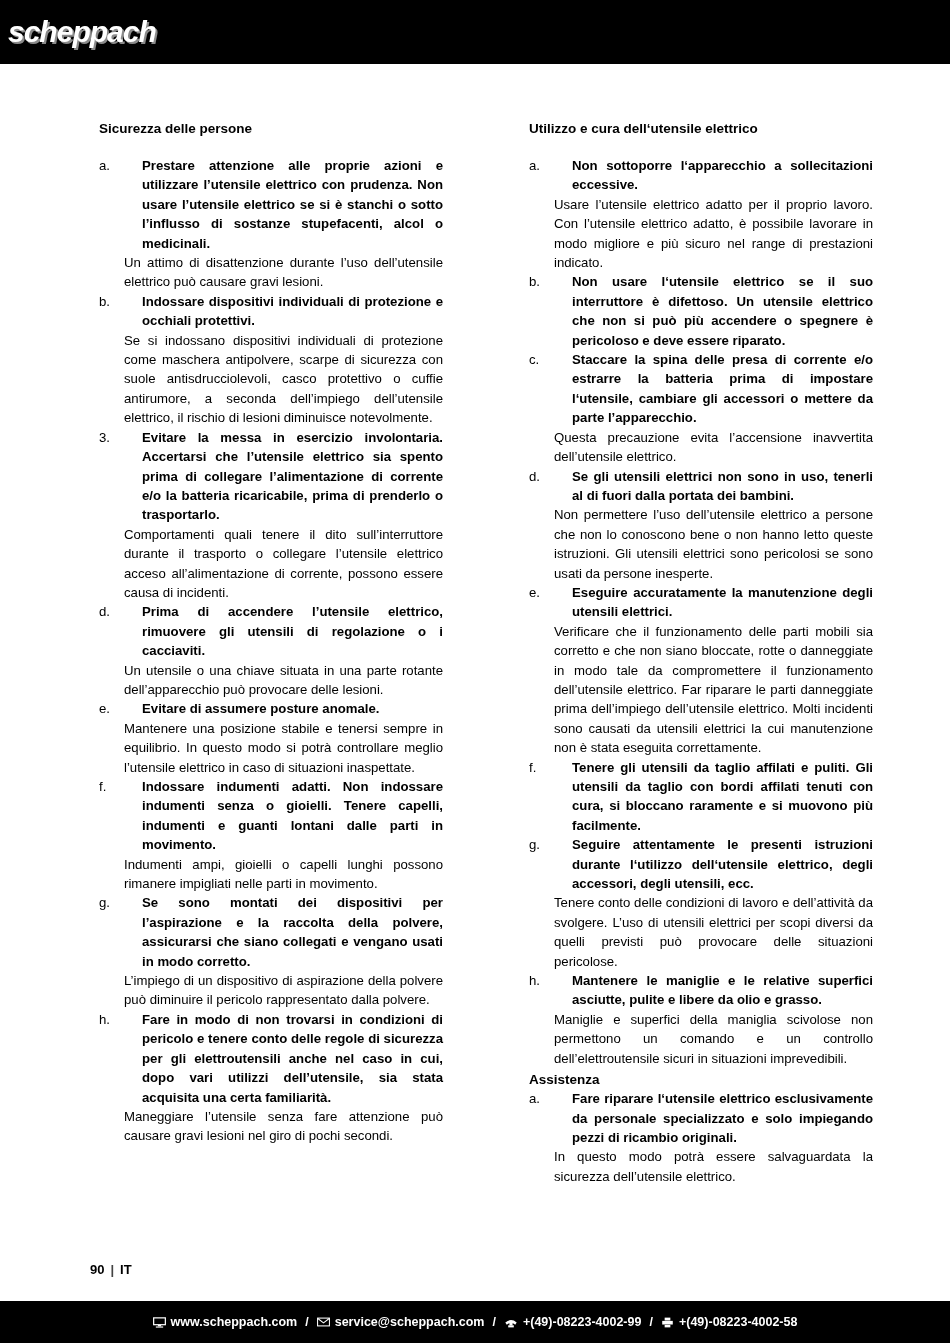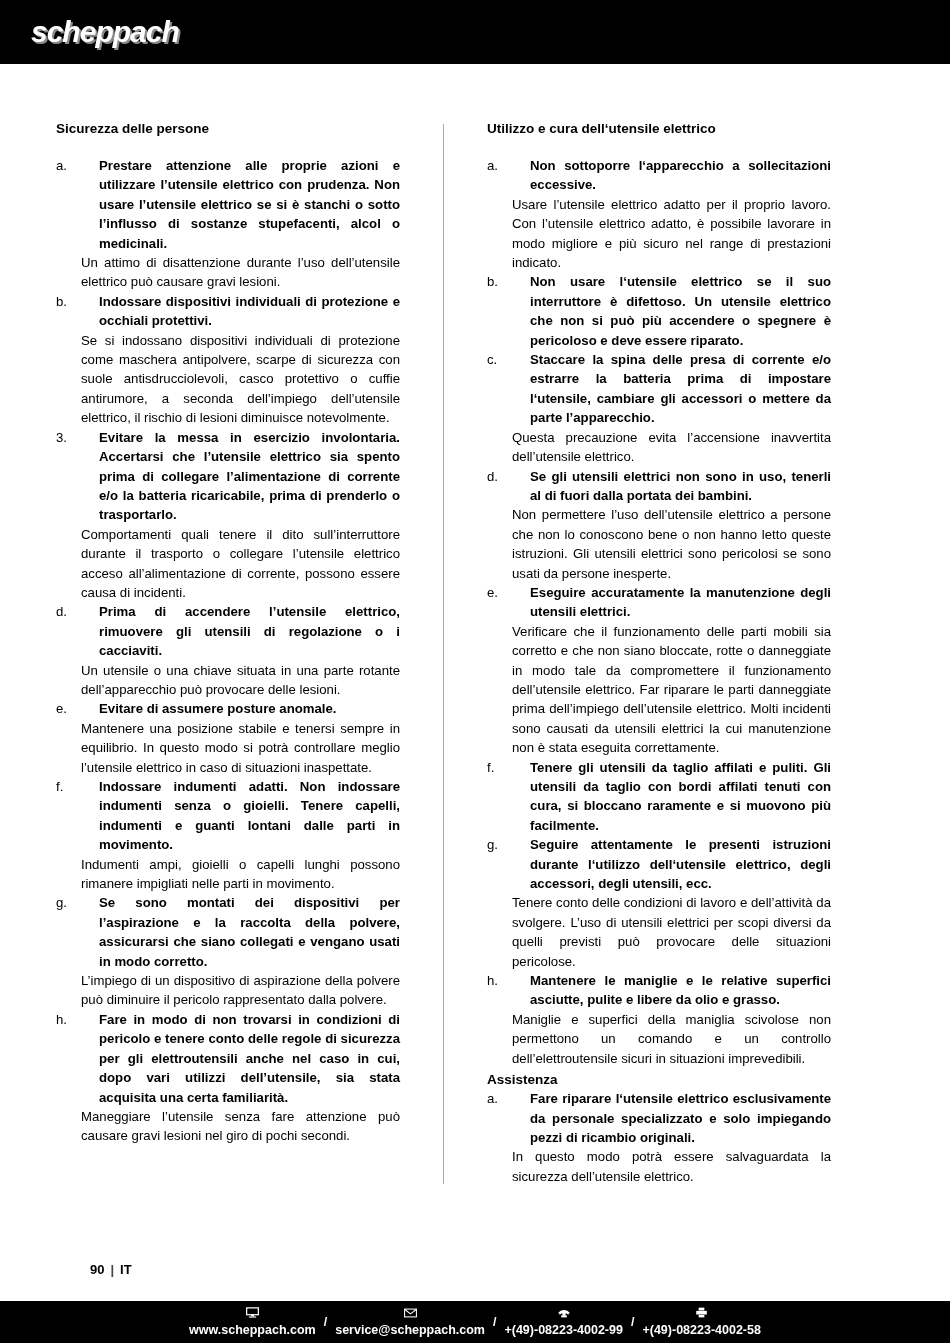--- a/index.html
+++ b/index.html
@@ -3,46 +3,46 @@
 <meta charset="utf-8">
 <style>
   * { margin:0; padding:0; box-sizing:border-box; }
   html,body { background:#fff; }
   body {
     width:950px; height:1343px; position:relative; overflow:hidden;
     font-family:"Liberation Sans", sans-serif; color:#000;
   }
   .topbar {
     height:64px; background:#000; display:flex; align-items:center;
-    padding-left:31px;
+    padding-left:8px;
   }
   .logo {
     color:#fff; font-size:30px; font-weight:bold; font-style:italic;
     letter-spacing:-1px; text-shadow:2px 2px 0 #8a8a8a;
   }
   .content {
-    display:flex; padding:57px 88px 0 56px; height:1160px; overflow:hidden;
+    display:flex; padding:57px 88px 0 99px; height:1160px; overflow:hidden;
   }
   .col { width:344px; flex-shrink:0; }
   .divider { width:1px; background:#a9a9a9; margin:3px 43px 40px 43px; }
   .heading { font-size:13.5px; font-weight:bold; margin-bottom:20px; }
   .heading.assist { margin-top:4px; margin-bottom:2px; }
   .item { display:flex; }
   .marker { width:25px; flex-shrink:0; font-size:13.2px; line-height:19.4px; }
   .item-body { flex:1; font-size:13.2px; line-height:19.4px; text-align:justify; }
   .bold { font-weight:bold; display:block;margin-left:18px; }
   .normal { display:block; }
   .pagenum { position:absolute; left:90px; top:1262px; font-size:13px;font-weight:bold; }
   .pagenum .pipe { margin:0 6px; color:#444; }
   .bottombar {
     position:absolute; left:0; bottom:0; width:100%; height:42px; background:#000;
     color:#fff; display:flex; align-items:center; justify-content:center;
     font-size:12.5px; font-weight:bold; gap:7px;
   }
-  .seg { display:inline-flex; align-items:center; gap:5px;flex-direction:column; }
+  .seg { display:inline-flex; align-items:center; gap:5px; }
   .sep { margin:0 1px; }
 </style>
 </head>
 <body>
 
 <div class="page">
 
   <header class="topbar">
     <div class="logo">scheppach</div>
   </header>

